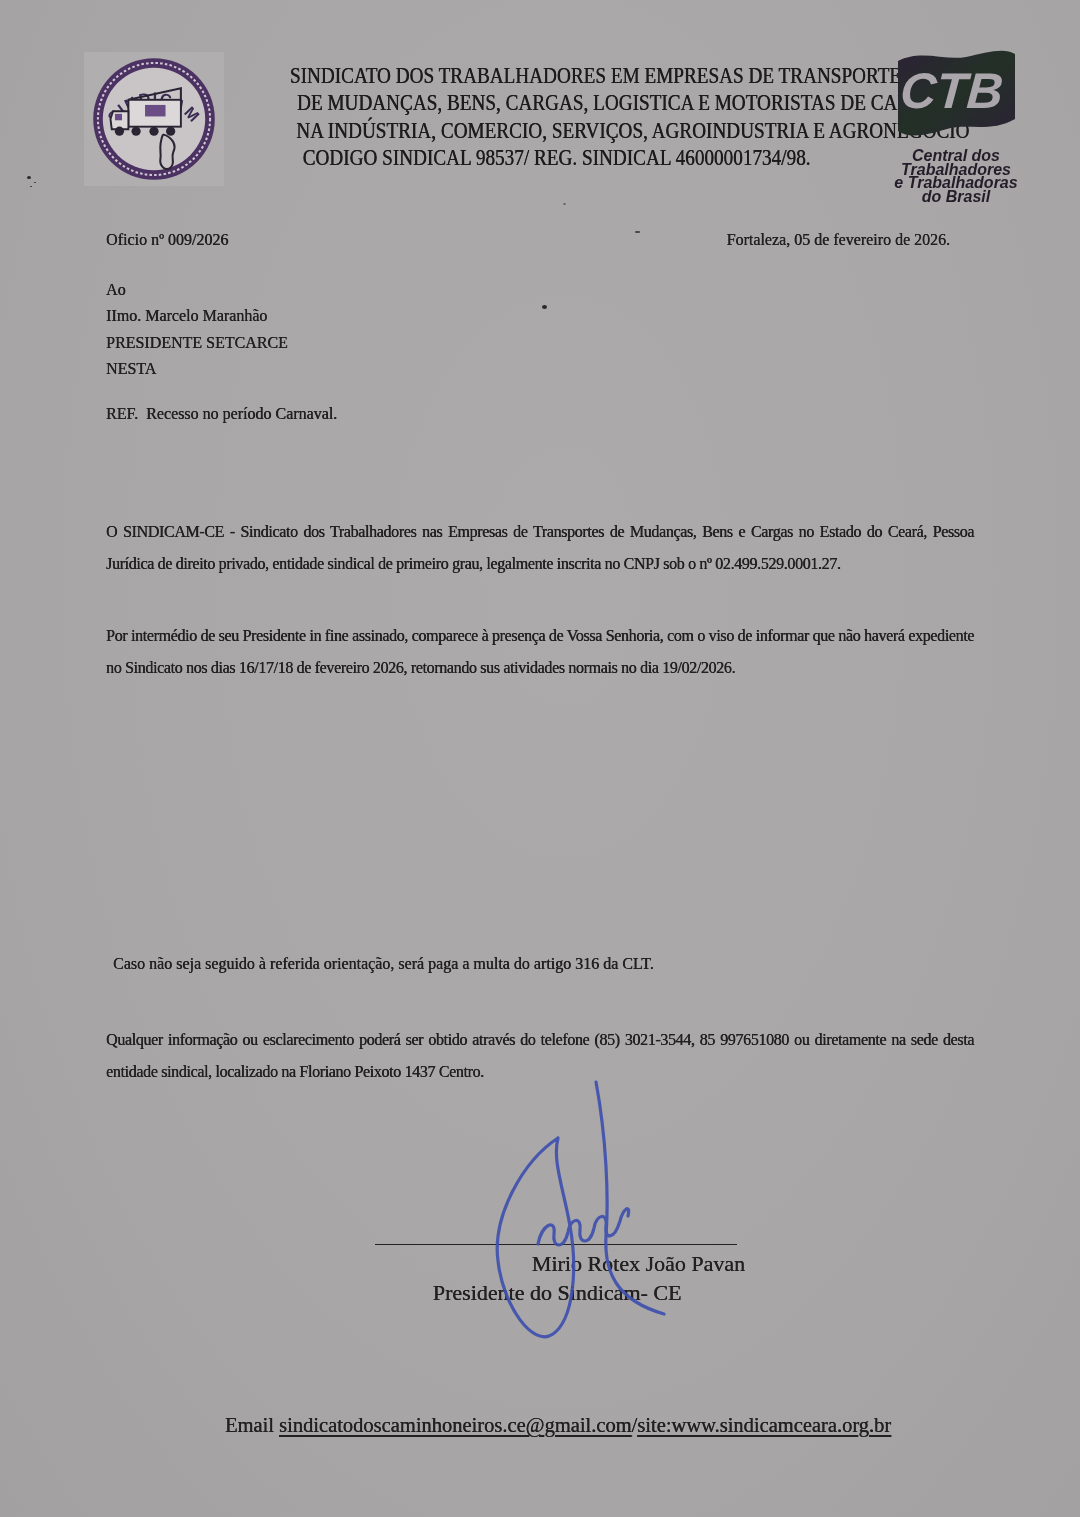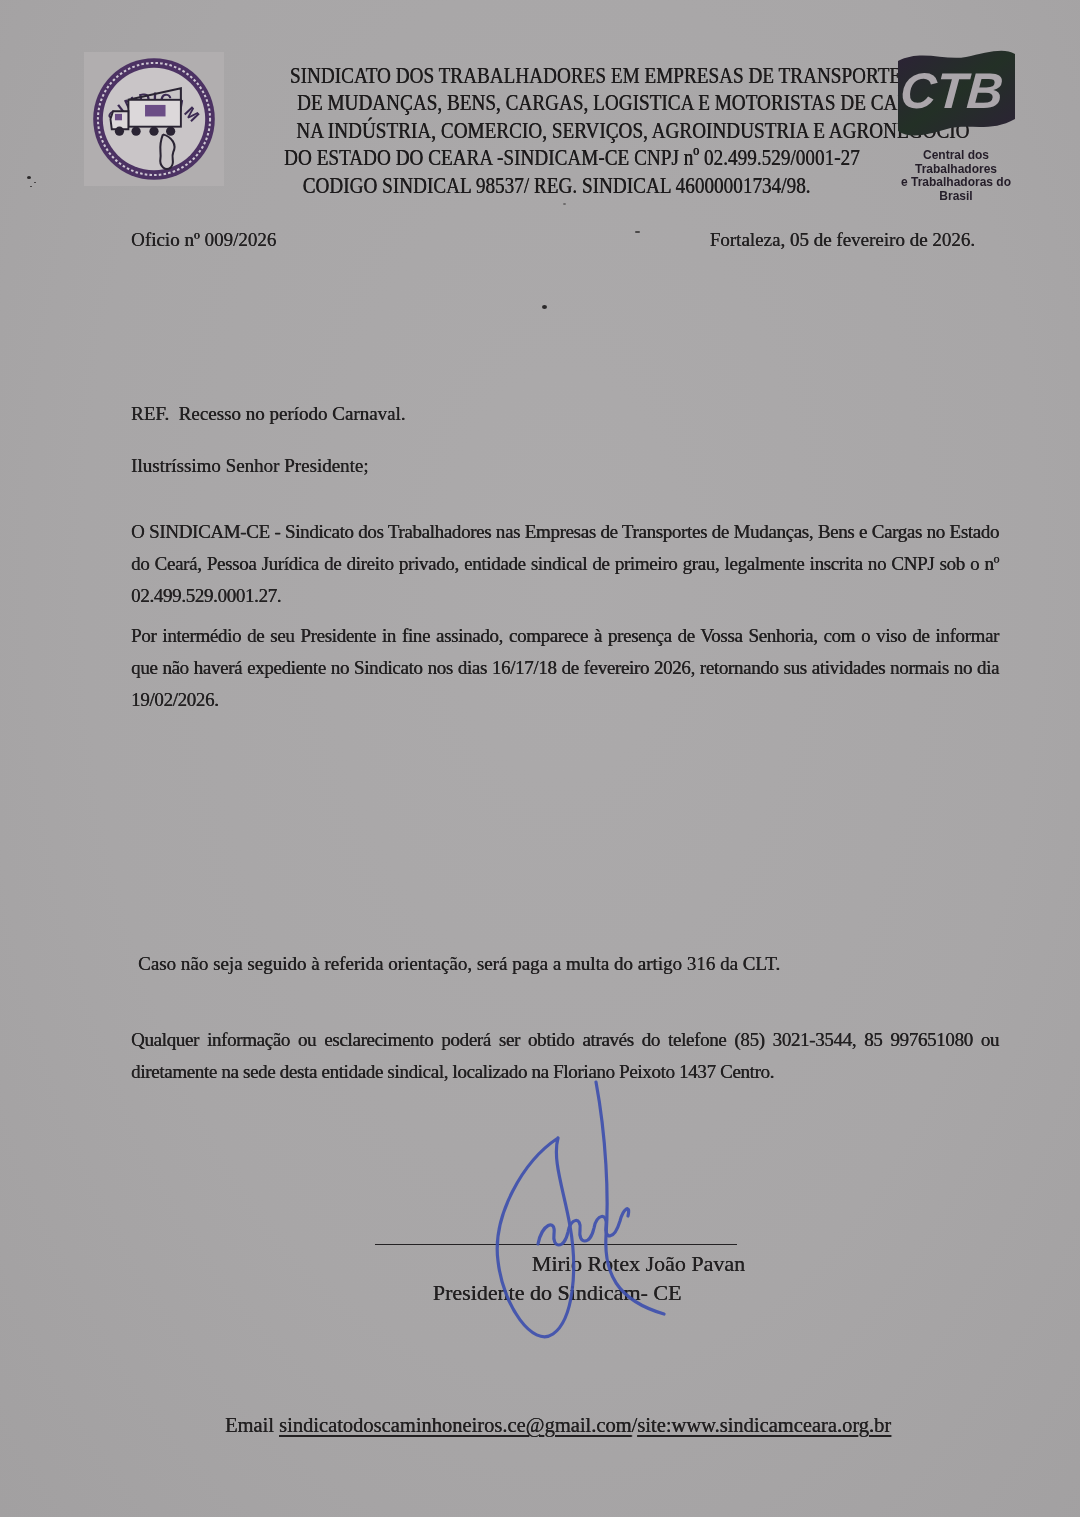--- a/index.html
+++ b/index.html
@@ -22,25 +22,25 @@
   }
   .hdr-text .ln{display:block;}
   .hdr-text .sq{display:inline-block; transform:scaleX(0.80); transform-origin:50% 50%; font-weight:normal; text-shadow:0.5px 0 0 currentColor;}
 
   .logo-box{ position:absolute; background:#b1aeaf; }
   .logo-sindicam{ left:84px; top:52px; width:140px; height:134px; padding:3px; }
   .logo-ctb{ left:891px; top:44px; width:130px; height:134px; background:transparent; }
   .ctb-caption{
     margin-top:3px; text-align:center;
     font-family:"Liberation Sans", sans-serif;
-    font-weight:bold; font-size:12px; line-height:13.5px; color:#241d29;
+    font-weight:bold; font-size:16px; line-height:13.5px; color:#241d29;font-style:italic;
   }
 
   
-  .blk{ position:absolute; left:131px; width:868px; font-size:19px; line-height:32px; }
+  .blk{ position:absolute; left:106px; width:868px; font-size:16px; line-height:32px; }
   .just{ text-align:justify; letter-spacing:-0.35px; }
   .meta-row{ top:224px; width:844px; display:flex; justify-content:space-between; }
   .recipient{ top:277px; line-height:26.3px; }
   .ref-line{ top:398px; white-space:pre-wrap; }
   .salutation{ top:450px; }
   .p0{ top:516px; }
   .p1{ top:620px; }
   .p2{ top:722px; }
   .p3{ top:822px; text-indent:180px; }
   .p4{ top:948px; padding-left:7px; }
@@ -98,21 +98,20 @@
       </g>
 
       <path d="M57 62 c7 2 11 8 8 14 c-2 5 2 8 -2 12 c-4 3 -9 -1 -8 -7 c1 -5 -2 -9 2 -19" fill="none" stroke="#2a2433" stroke-width="1.6"></path>
     </svg>
   </div>
 
   <div class="hdr-text txt">
     <span class="ln"><span class="sq">SINDICATO DOS TRABALHADORES EM EMPRESAS DE TRANSPORTES</span></span>
     <span class="ln"><span class="sq">DE MUDANÇAS, BENS, CARGAS, LOGISTICA E MOTORISTAS DE CAMINHÃO</span></span>
     <span class="ln"><span class="sq">NA INDÚSTRIA, COMERCIO, SERVIÇOS, AGROINDUSTRIA E AGRONEGOCIO</span></span>
-    <span class="ln"><span class="sq">DO ESTADO DO CEARA -SINDICAM-CE CNPJ nº 02.499.529/0001-27</span></span>
     <span class="ln"><span class="sq">CODIGO SINDICAL 98537/ REG. SINDICAL 46000001734/98.</span></span>
   </div>
 
   <div class="logo-box logo-ctb">
     <svg viewBox="0 0 130 98" width="130" height="98">
       <defs>
         <linearGradient id="flagGrad" x1="0" y1="0" x2="1" y2="1">
           <stop offset="0" stop-color="#2c2236"></stop>
           <stop offset="0.5" stop-color="#233026"></stop>
           <stop offset="1" stop-color="#2c2236"></stop>
@@ -125,23 +124,28 @@
       <div>Central dos Trabalhadores</div>
       <div>e Trabalhadoras do Brasil</div>
     </div>
   </div>
 
   <div class="blk meta-row txt">
     <span>Oficio nº 009/2026</span>
     <span>Fortaleza, 05 de fevereiro de 2026.</span>
   </div>
 
+  <div class="blk recipient txt">
+    <div>Ao</div>
+    <div>IImo. Marcelo Maranhão</div>
+    <div>PRESIDENTE SETCARCE</div>
+    <div>NESTA</div>
+  </div>
 
   <div class="blk ref-line txt">REF.  Recesso no período Carnaval.</div>
-  <div class="blk salutation txt">Ilustríssimo Senhor Presidente;</div>
 
   <div class="blk p0 just txt">O SINDICAM-CE - Sindicato dos Trabalhadores nas Empresas de Transportes de Mudanças, Bens e Cargas no Estado do Ceará, Pessoa Jurídica de direito privado, entidade sindical de primeiro grau, legalmente inscrita no CNPJ sob o nº 02.499.529.0001.27.</div>
   <div class="blk p1 just txt">Por intermédio de seu Presidente in fine assinado, comparece à presença de Vossa Senhoria, com o viso de informar que não haverá expediente no Sindicato nos dias 16/17/18 de fevereiro 2026, retornando sus atividades normais no dia 19/02/2026.</div>
   <div class="blk p4 txt">Caso não seja seguido à referida orientação, será paga a multa do artigo 316 da CLT.</div>
   <div class="blk p5 just txt">Qualquer informação ou esclarecimento poderá ser obtido através do telefone (85) 3021-3544, 85 997651080 ou diretamente na sede desta entidade sindical, localizado na Floriano Peixoto 1437 Centro.</div>
 
 
   <div class="sig-rule"></div>
   <div class="sig-name txt">Mirio Rotex João Pavan</div>
   <div class="sig-title txt">Presidente do Sindicam- CE</div>

